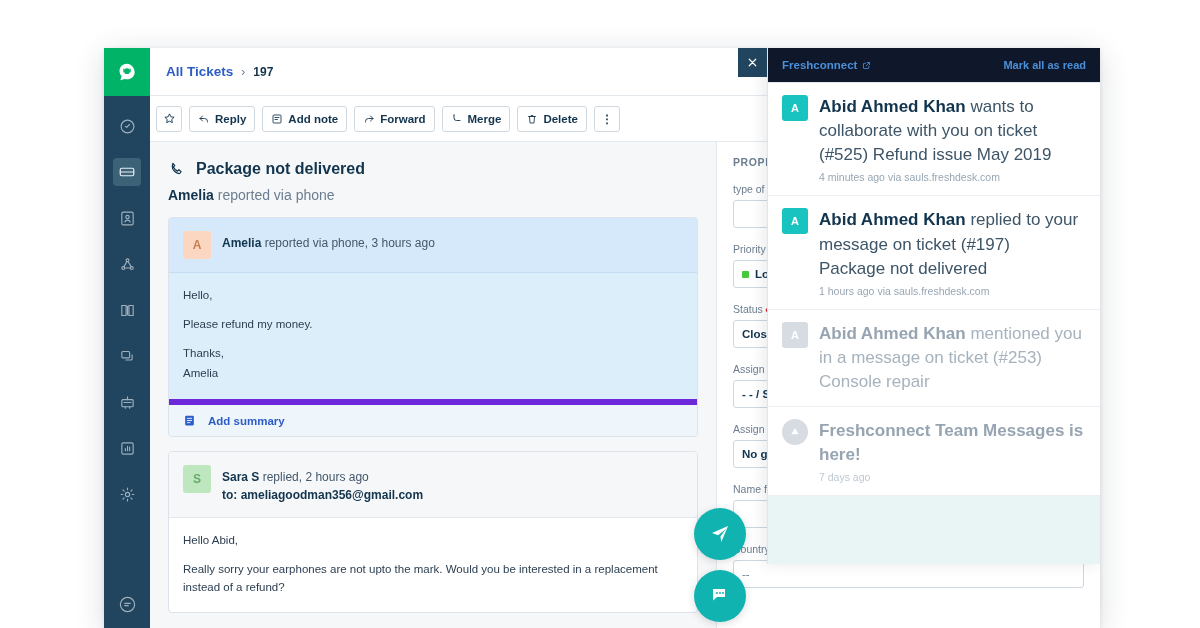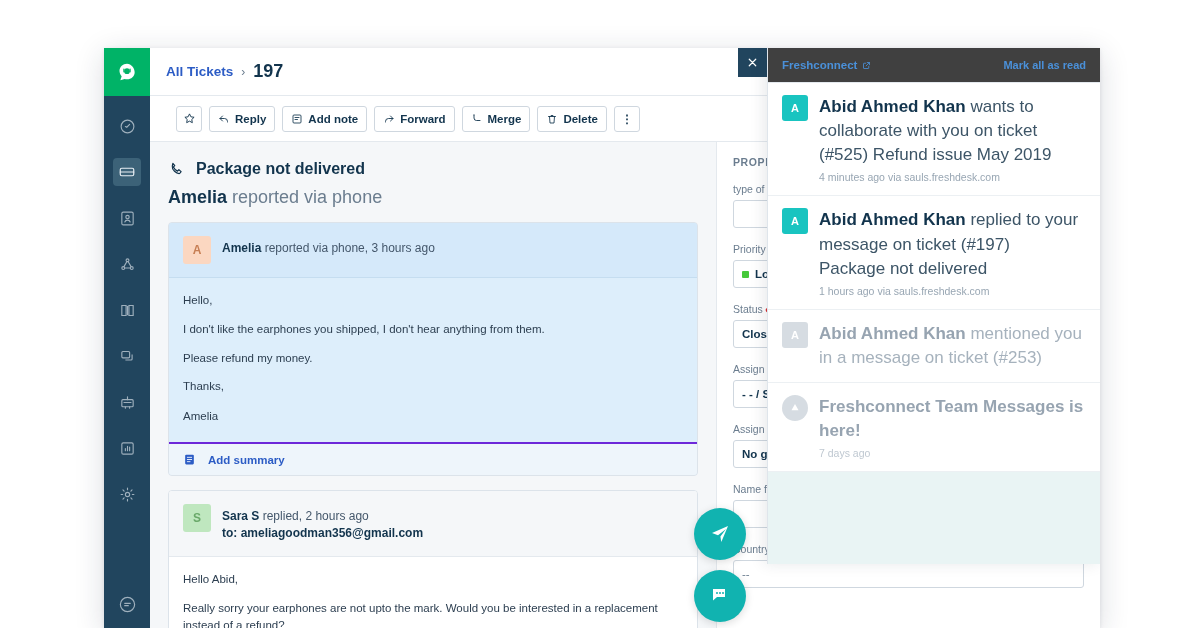--- a/index.html
+++ b/index.html
@@ -51,30 +51,30 @@
   .topbar {
     position: absolute; left: 46px; top: 0;
     width: 950px; height: 48px;
     background: #ffffff;
     border-bottom: 1px solid #e4e9ee;
     display: flex; align-items: center;
     padding-left: 16px;
   }
   .crumb-link { color: #2c5cc5; font-size: 13.5px; font-weight: 600; }
   .crumb-sep { color: #6b7d8f; font-size: 12px; margin: 0 8px; }
-  .crumb-cur { color: #12344d; font-size: 18px; font-weight: 700; }
+  .crumb-cur { color: #12344d; font-size: 12px; font-weight: 700; }
 
   
   .toolbar {
     position: absolute; left: 46px; top: 48px;
     width: 950px; height: 46px;
     background: #ffffff;
     border-bottom: 1px solid #e4e9ee;
     display: flex; align-items: center; gap: 7px;
-    padding-left: 26px;
+    padding-left: 6px;
   }
   .tbtn {
     height: 26px;
     border: 1px solid #cfd7df;
     border-radius: 3px;
     background: #fff;
     color: #12344d;
     font-size: 11.5px; font-weight: 600;
     display: inline-flex; align-items: center; gap: 5px;
     padding: 0 8px;
@@ -86,32 +86,32 @@
   
   .ticketcol {
     position: absolute; left: 46px; top: 94px;
     width: 566px; height: 486px;
     background: #f5f7f9;
     padding: 18px 18px 0 18px;
     overflow: hidden;
   }
   .tkt-head { display: flex; align-items: center; gap: 10px; }
   .tkt-title { font-size: 16px; font-weight: 700; color: #12344d; }
-  .tkt-sub { margin-top: 9px; font-size: 18px; color: #6b7d8f; }
+  .tkt-sub { margin-top: 9px; font-size: 14px; color: #6b7d8f; }
   .tkt-sub b { color: #12344d; font-weight: 700; }
 
   .card {
     margin-top: 14px;
     border: 1px solid #dce3ea;
     border-radius: 4px;
     overflow: hidden;
   }
   .card.blue { background: #ddeefb; }
   .card.blue .card-head { background: #d5e9fa; border-bottom: 1px solid #c5ddf0; }
-  .card.blue .card-foot { background: #eef5fb; border-top: 2px solid #6d28d9; gap: 12px; }
+  .card.blue .card-foot { background: #eef5fb; border-top: 6px solid #6d28d9; gap: 12px; }
   .card.grey { background: #ffffff; }
   .card.grey .card-head { background: #f5f7f9; border-bottom: 1px solid #e4e9ee; }
 
   .card-head { display: flex; align-items: flex-start; gap: 11px; padding: 13px 14px; }
   .avatar-sq { width: 28px; height: 28px; border-radius: 3px; display:flex; align-items:center; justify-content:center; font-size: 12px; font-weight: 600; flex: none; }
   .av-peach { background: #fbd7c1; color: #c77f55; }
   .av-green { background: #bfe7bf; color: #6aa96a; }
   .meta-line { font-size: 12px; color: #44576b; line-height: 1.45; padding-top: 4px; }
   .meta-line b { color: #12344d; font-weight: 700; }
   .card-body { padding: 14px 6px 16px 14px; font-size: 11.5px; color: #2c3e50; line-height: 1.55; }
@@ -157,21 +157,21 @@
   
   .notif-close {
     position: absolute; left: 634px; top: 0;
     width: 29px; height: 29px;
     background: #21455e;
     display: flex; align-items: center; justify-content: center;
   }
   .notif {
     position: absolute; left: 663px; top: 0;
     width: 333px; height: 516px;
-    background: #404040;
+    background: #0f172a;
     border-left: 1px solid #dfe5eb;
     box-shadow: -3px 0 14px rgba(26,40,60,0.10);
     overflow: hidden;
   }
   .notif-head {
     height: 35px;
     border-bottom: 1px solid #e4e9ee;
     display: flex; align-items: center; justify-content: space-between;
     padding: 0 14px;
   }
@@ -359,23 +359,22 @@
     <div class="card blue">
       <div class="card-head">
         <div class="avatar-sq av-peach">A</div>
         <div class="meta-line">
           <b>Amelia</b>
           <span>reported via phone, 3 hours ago</span>
         </div>
       </div>
       <div class="card-body">
         <p>Hello,</p>
-        <p>I don't like the earphones you shipped, I don't hear anything from them.</p>
         <p>Please refund my money.</p>
-        <p style="margin-bottom:12px">Thanks,</p>
+        <p style="margin-bottom:3px">Thanks,</p>
         <p>Amelia</p>
       </div>
       <div class="card-foot">
         <svg width="13" height="13" viewBox="0 0 24 24">
             <rect x="4" y="3" width="16" height="18" rx="2" fill="#2c5cc5"></rect>
             <path d="M8 8h8M8 12h8M8 16h5" stroke="#fff" stroke-width="1.6" stroke-linecap="round"></path>
           </svg>
         <span>Add summary</span>
       </div>
     </div>
@@ -504,20 +503,21 @@
         </div>
         <div class="ntime">1 hours ago via sauls.freshdesk.com</div>
       </div>
     </div>
 
     <div class="nrow read">
       <div class="nav-sq grey">A</div>
       <div>
         <div class="ntext">
           <span class="strong">Abid Ahmed Khan</span><span class="norm"> mentioned you in a message on ticket (#253)</span>
+          <div class="sub">Console repair</div>
         </div>
       </div>
     </div>
 
     <div class="nrow read">
       <div class="nav-sq circ">
         <svg width="14" height="14" viewBox="0 0 24 24" fill="#ffffff">
             <path d="M12 5l6 11H6z"></path>
           </svg>
       </div>

